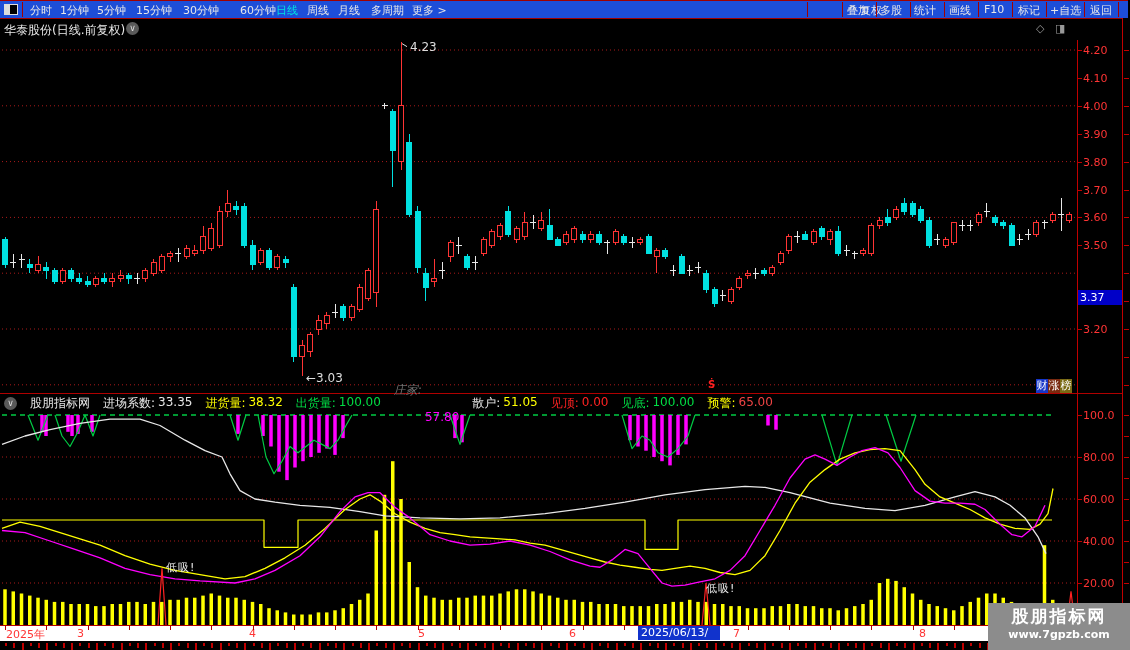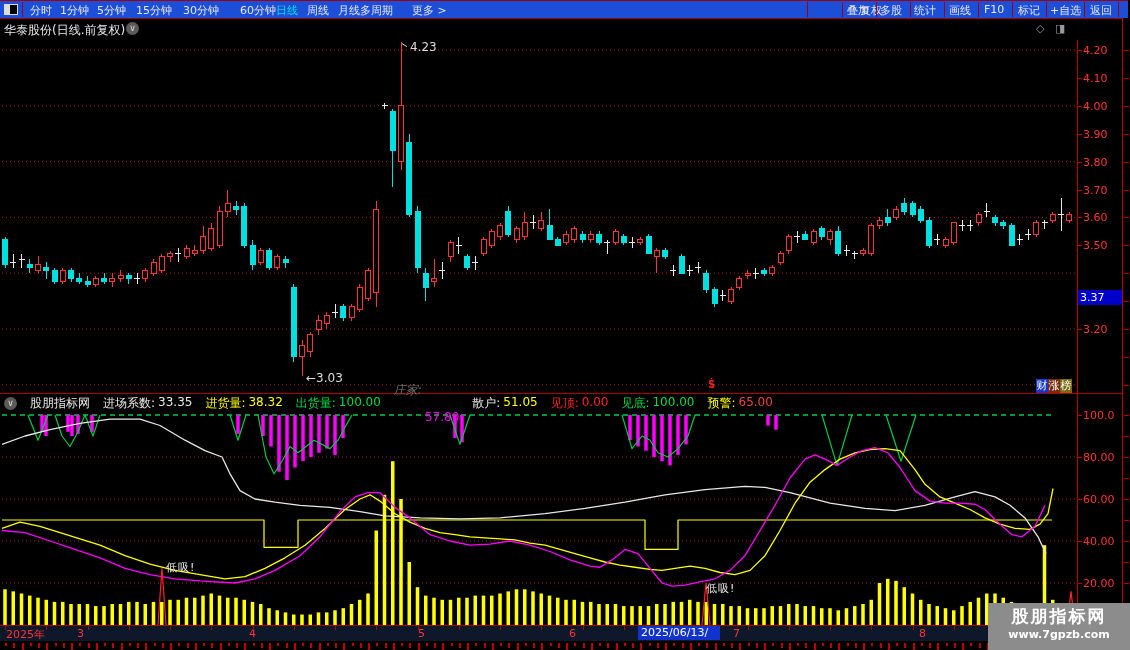--- a/index.html
+++ b/index.html
@@ -24,21 +24,21 @@
   #paxis{left:1077px;top:40px;width:45px;height:600px;border-left:1px solid #c00000;}
   .plabel{position:absolute;left:5px;font-size:11px;color:#ff3434;white-space:nowrap;}
   .ptag{position:absolute;left:0px;width:44px;height:15px;background:#0000c8;color:#fff;font-size:11px;line-height:15px;padding-left:2px;}
   #rstrip{left:1122px;top:18px;width:8px;height:632px;border-left:1px solid #c00000;background:#000;}
   .rtick{position:absolute;left:1px;width:5px;height:1px;background:#c00000;}
   
   #sep1{left:0;top:393px;width:1130px;height:1px;background:#b00000;}
   #indheader{left:0;top:394px;width:1076px;height:18px;display:flex;align-items:center;gap:13px;padding-left:4px;font-size:12px;white-space:nowrap;}
   .fld{display:flex;gap:3px;}
   
-  #dateaxis{left:0;top:625px;width:1077px;height:15px;border-top:1px solid #b00000;border-bottom:1px solid #b00000;background:#0f172a;}
+  #dateaxis{left:0;top:625px;width:1077px;height:15px;border-top:1px solid #b00000;border-bottom:1px solid #b00000;background:#ffffff;}
   .dlabel{position:absolute;top:1px;font-size:11px;color:#ff3434;}
   .dtick{position:absolute;top:0;width:1px;height:4px;background:#b00000;}
   #datebox{position:absolute;top:0px;height:14px;background:#1133cc;color:#fff;font-size:11px;line-height:14px;padding:0 3px;}
   #bstrip{left:0;top:641px;width:1077px;height:9px;background:#000;}
   .bmark{position:absolute;width:2px;background:#c00000;}
   
   .dixi{position:absolute;font-size:11px;color:#e8e8e8;letter-spacing:1px;}
   #sellmark{position:absolute;color:#ff2020;font-size:10px;font-weight:bold;}
   #board{position:absolute;display:flex;}
   #board span{display:block;width:12px;height:14px;font-size:11px;line-height:14px;text-align:center;color:#fff;}
@@ -58,21 +58,21 @@
     <div id="leftmenu">
         <div class="mitem" style="left: 30px; position: absolute;">分时</div>
         <div class="mitem" style="left: 60px; position: absolute;">1分钟</div>
         <div class="mitem" style="left: 97px; position: absolute;">5分钟</div>
         <div class="mitem" style="left: 136px; position: absolute;">15分钟</div>
         <div class="mitem" style="left: 183px; position: absolute;">30分钟</div>
         <div class="mitem" style="left: 240px; position: absolute;">60分钟</div>
         <div class="mitem sel" style="left: 276px; position: absolute;">日线</div>
         <div class="mitem" style="left: 307px; position: absolute;">周线</div>
         <div class="mitem" style="left: 338px; position: absolute;">月线</div>
-        <div class="mitem" style="left: 360px; position: absolute;">多周期</div>
+        <div class="mitem" style="left: 371px; position: absolute;">多周期</div>
         <div class="mitem" style="left: 412px; position: absolute;">更多 &gt;</div>
       </div>
     <div id="rightmenu">
         <div class="mitem" style="left: 812px; margin-left: 48px;">复权</div>
         <div class="mitem" style="left: 847px;">叠加</div>
         <div class="mitem" style="left: 880px;">多股</div>
         <div class="mitem" style="left: 914px;">统计</div>
         <div class="mitem" style="left: 949px;">画线</div>
         <div class="mitem" style="left: 984px;">F10</div>
         <div class="mitem" style="left: 1018px;">标记</div>

